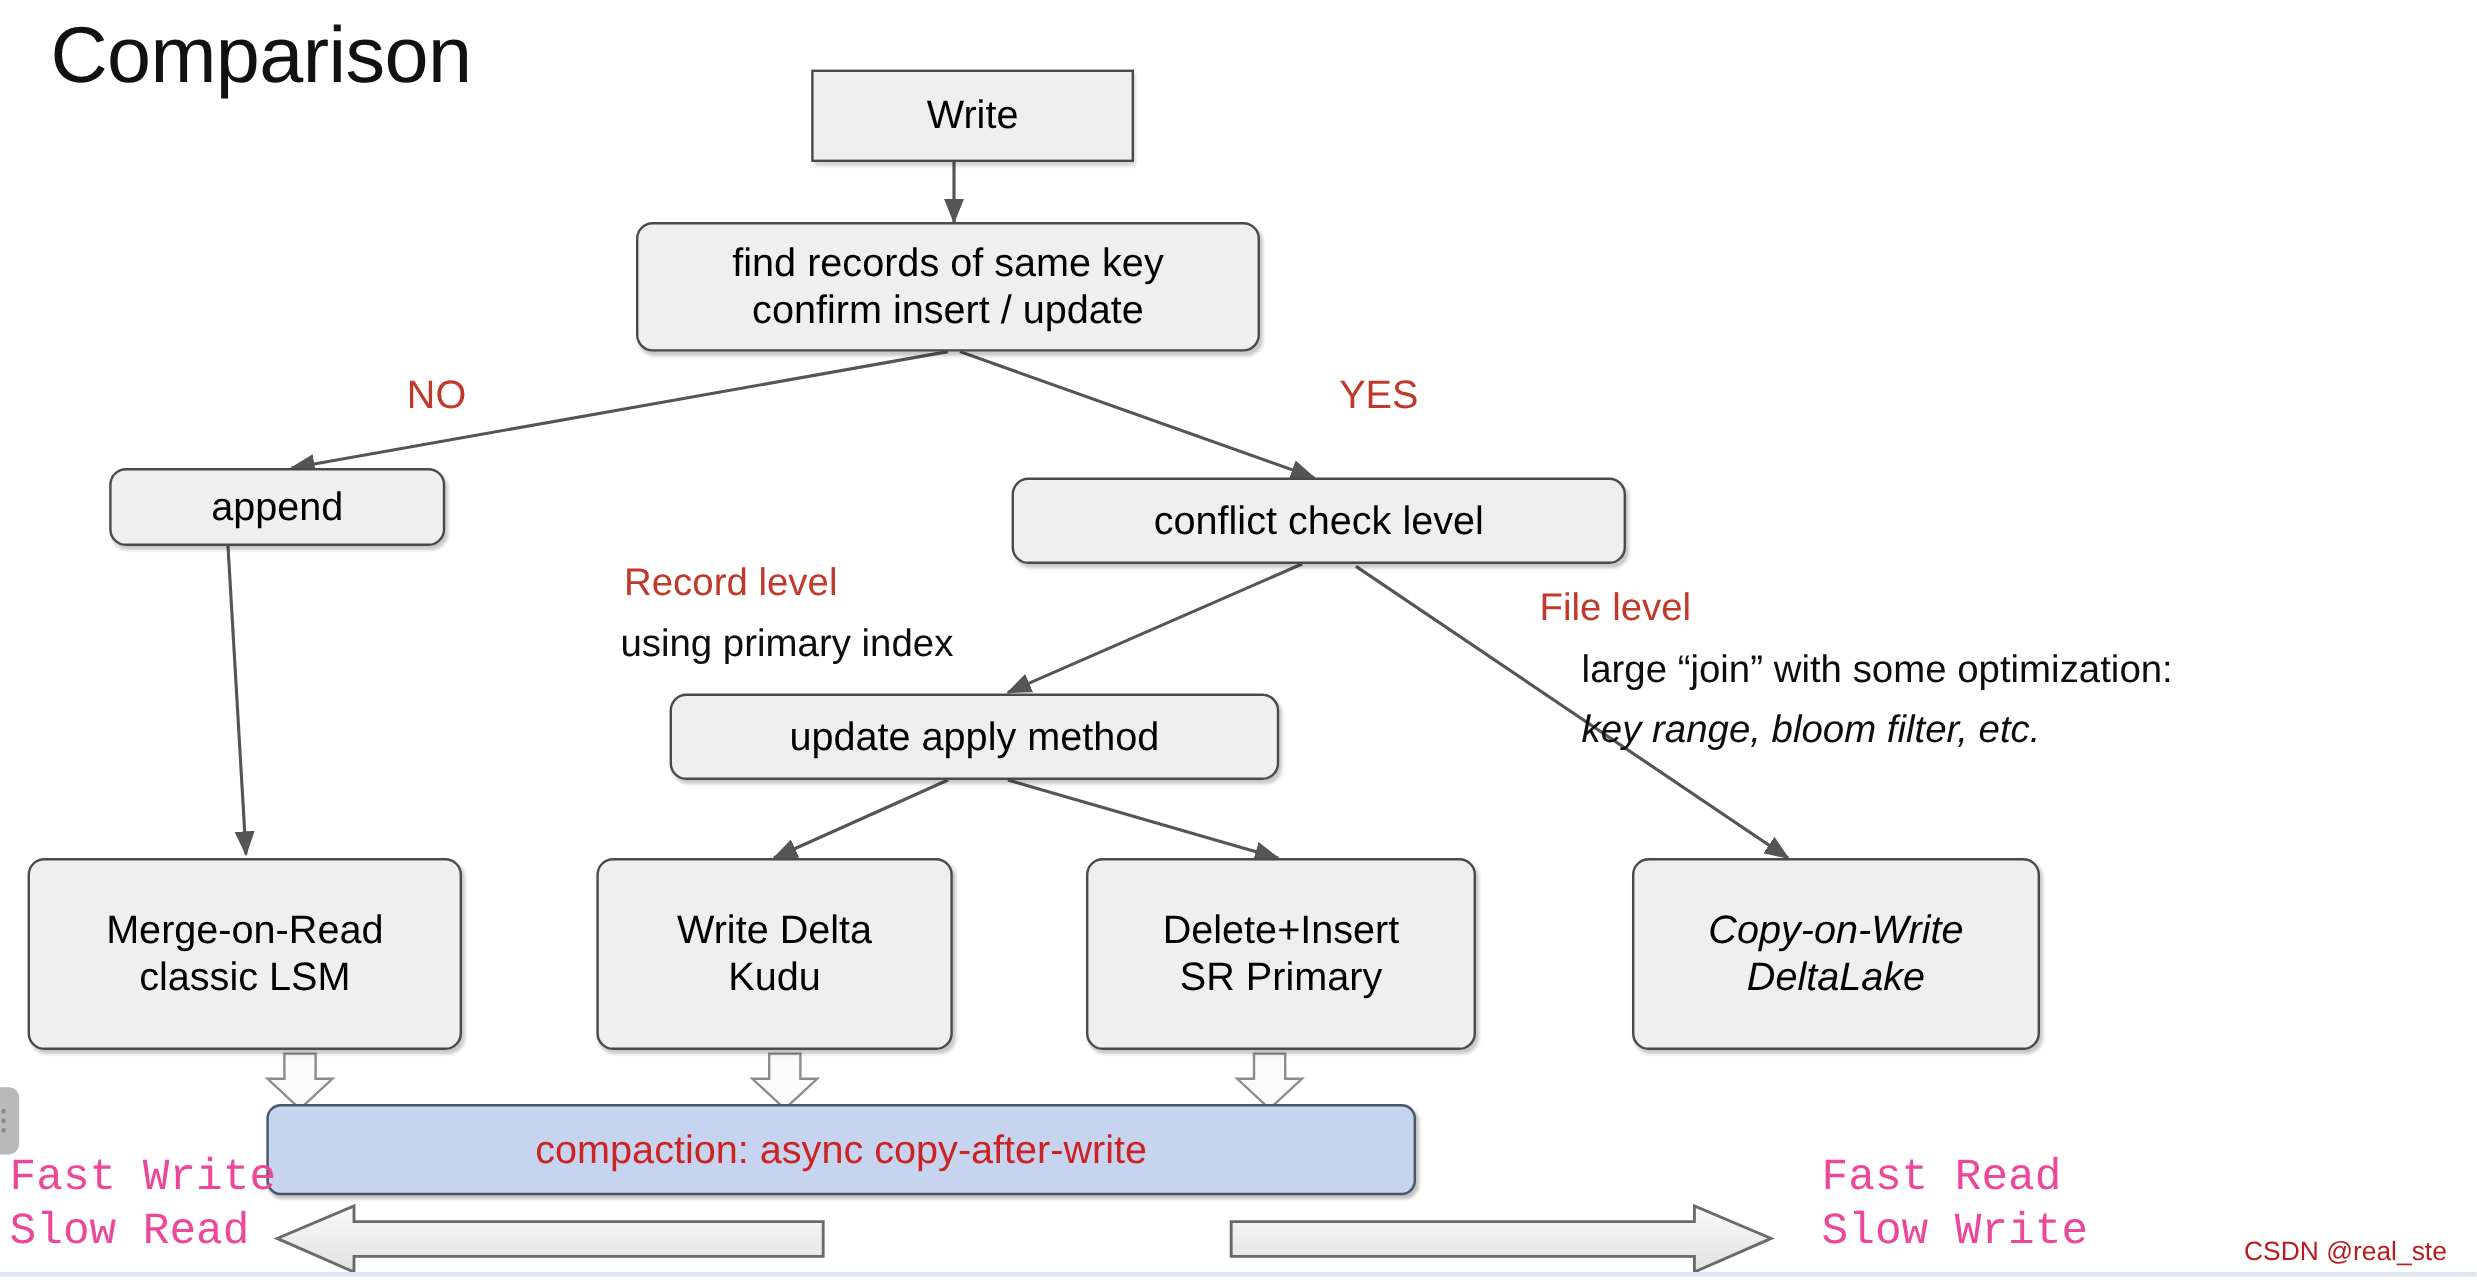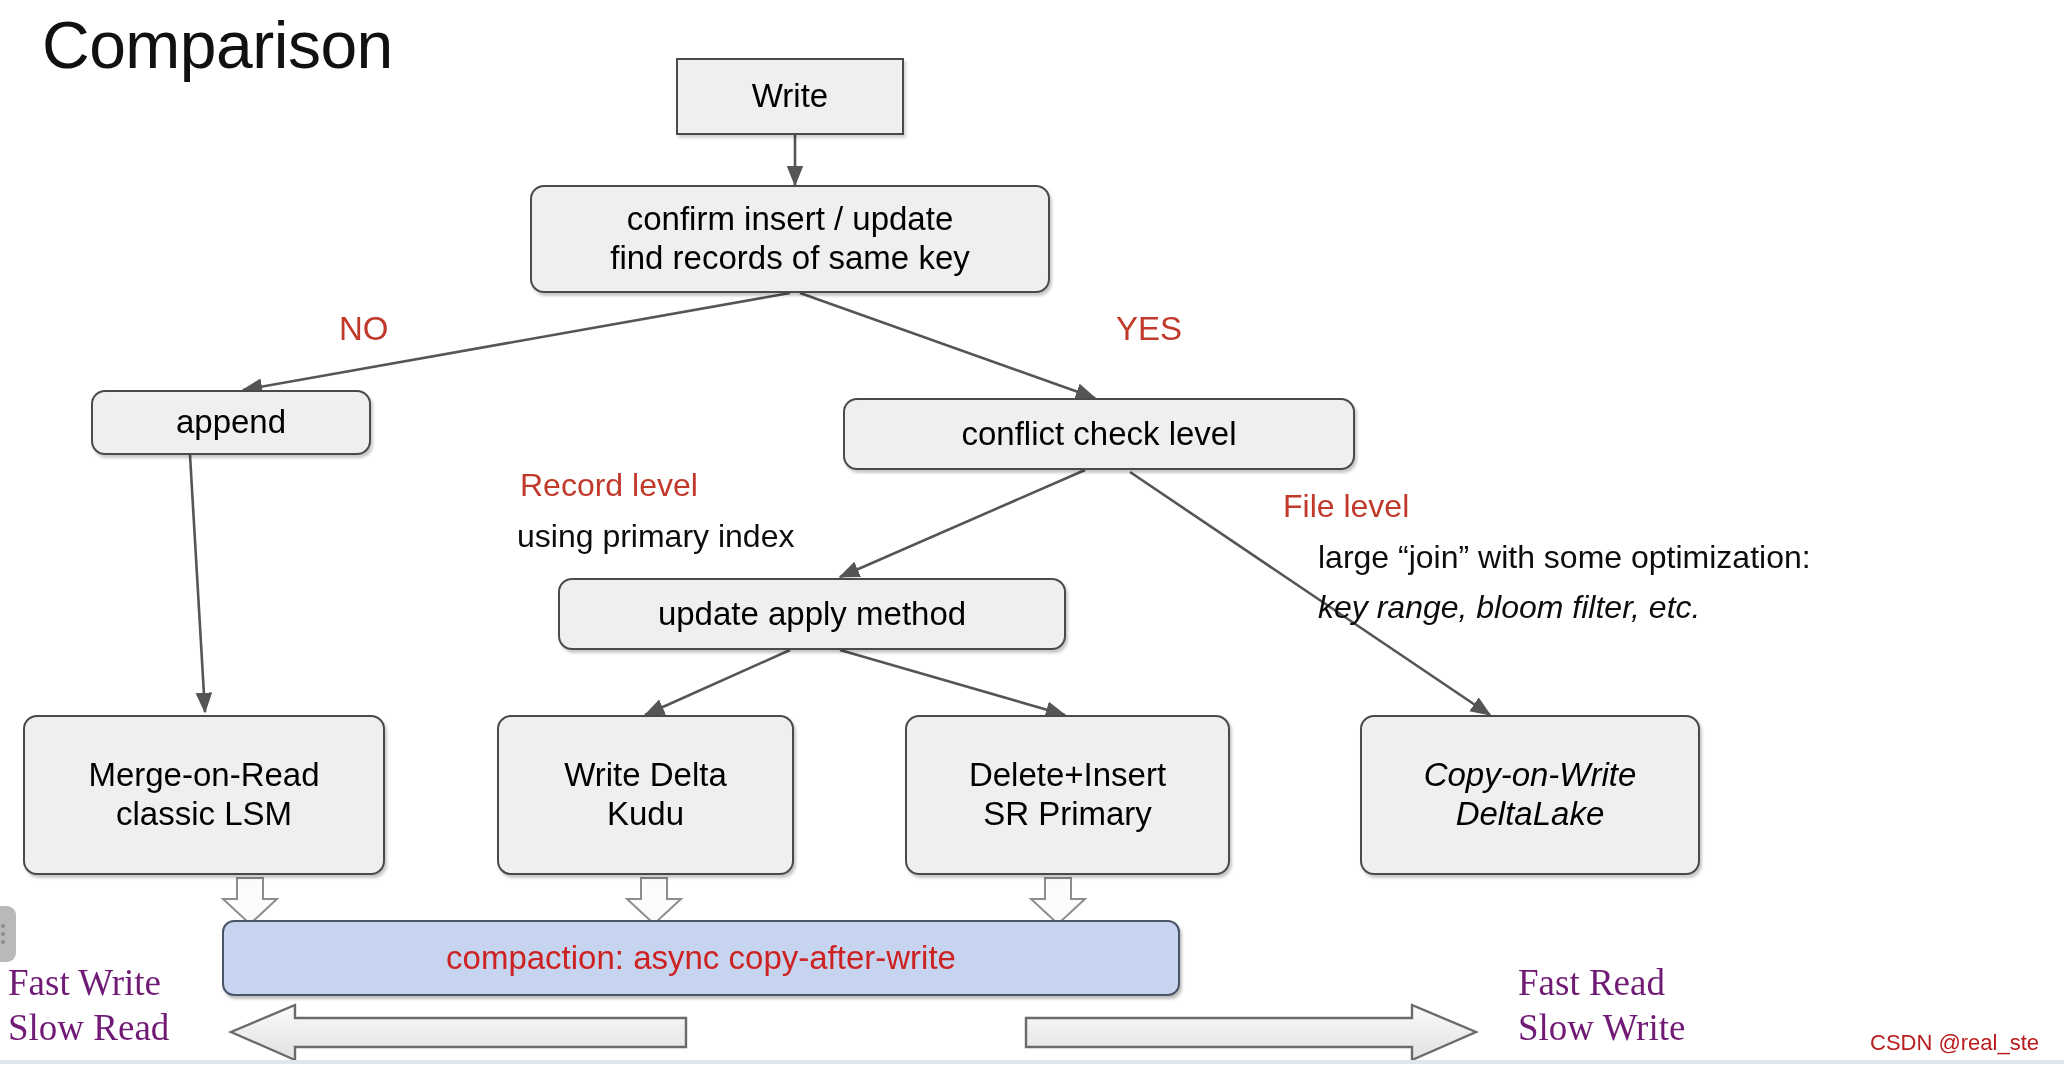--- a/index.html
+++ b/index.html
@@ -86,24 +86,24 @@
 
   .edge-label {
     position: absolute;
     color: #c0392b;
     font-size: 33px;
     white-space: nowrap;
   }
 
   .corner-label {
     position: absolute;
-    color: #701a75;
+    color: #ec4899;
     font-size: 37px;
     line-height: 1.22;
-    font-family: Liberation Serif, serif;
+    font-family: Liberation Mono, monospace;
     white-space: nowrap;
   }
 
   
   .edge-tab {
     position: absolute;
     background: #b9b9b9;
     border-radius: 0 9px 9px 0;
     display: flex;
     flex-direction: column;
@@ -171,27 +171,27 @@
     <g stroke="#6a6a6a" stroke-width="2.4" fill="url(#blockArrowGrad)">
       <path d="M686,1018 L686,1047 L295,1047 L295,1060 L231,1032 L295,1005 L295,1018 Z"></path>
       <path d="M1026,1018 L1026,1047 L1412,1047 L1412,1060 L1476,1032 L1412,1005 L1412,1018 Z"></path>
     </g>
 
     <line x1="0" y1="1062" x2="2064" y2="1062" stroke="#dfe6ef" stroke-width="4"></line>
   </svg>
 
   <div class="slide-title">Comparison</div>
 
-  <div class="node sharp" style="left:676px; top:58px; width:228px; height:77px;">
+  <div class="node sharp" style="left:676px; top:58px; width:269px; height:77px;">
     <span class="line">Write</span>
   </div>
 
   <div class="node rounded" style="left:530px; top:185px; width:520px; height:108px;">
+    <span class="line">find records of same key</span>
     <span class="line">confirm insert / update</span>
-    <span class="line">find records of same key</span>
   </div>
 
   <div class="node rounded" style="left:91px; top:390px; width:280px; height:65px;">
     <span class="line">append</span>
   </div>
 
   <div class="node rounded" style="left:843px; top:398px; width:512px; height:72px;">
     <span class="line">conflict check level</span>
   </div>
 

